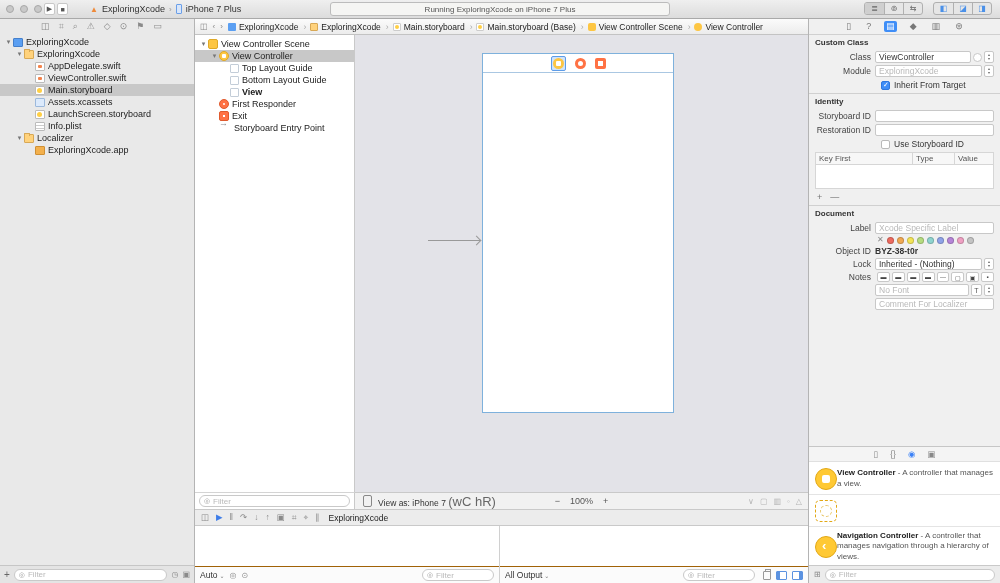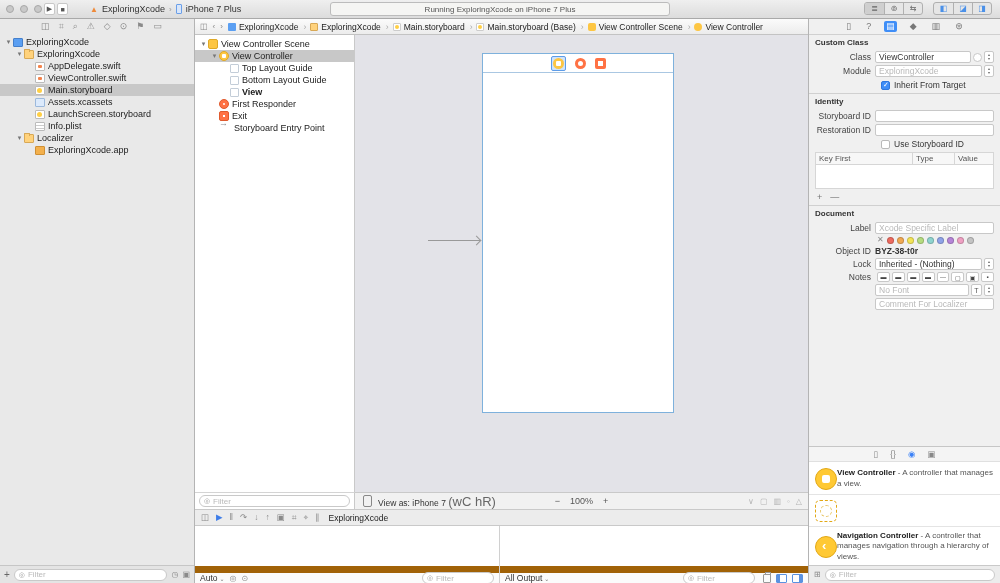--- a/index.html
+++ b/index.html
@@ -95,21 +95,21 @@
 .zoomctl span{pointer-events:auto}
 .cstr-group{position:absolute;right:6px;display:flex;gap:6px}
 .cstr{color:#b5b5b5;font-size:8px}
 #debugbar{position:absolute;top:490px;left:0;right:0;height:17px;background:#ececec;border-top:1px solid #c9c9c9;border-bottom:1px solid #c9c9c9;display:flex;align-items:center;padding:0 6px;gap:7px}
 .dico{color:#8a8a8a;font-size:8.5px;line-height:1}
 .dico.blue{color:#3e7de8}
 .projlbl{font-size:8.5px;color:#222;margin-left:2px}
 #debugarea{position:absolute;top:507px;left:0;right:0;bottom:0;background:#fff}
 #vars{position:absolute;left:0;top:0;bottom:0;width:305px;border-right:1px solid #d0d0d0}
 #console{position:absolute;left:305px;top:0;bottom:0;right:0}
-.dbot{position:absolute;left:0;right:0;bottom:0;height:17px;border-top:7px solid #a16207;display:flex;align-items:center;padding:0 5px;gap:5px;background:#fbfbfb}
+.dbot{position:absolute;left:0;right:0;bottom:0;height:17px;border-top:1px solid #a16207;display:flex;align-items:center;padding:0 5px;gap:5px;background:#fbfbfb}
 .scope{font-size:8.5px;color:#333;display:flex;gap:2px;align-items:center;flex:none}
 .scope .ch{font-size:6px;color:#777}
 .dfilter{width:72px;flex:none;margin-left:auto}
 .trash{width:8px;height:9px;border:1px solid #999;border-radius:1px;position:relative;margin-left:3px;flex:none}
 .trash::before{content:"";position:absolute;top:-3px;left:1px;width:4px;height:2px;border:1px solid #999;border-bottom:none}
 .ptog{width:11px;height:9px;border:1px solid #5b92e0;border-radius:1px;background:linear-gradient(90deg,#5b92e0 38%,#fff 38%);flex:none}
 .ptog.r{background:linear-gradient(90deg,#fff 62%,#5b92e0 62%)}
 
 #utilities{position:absolute;top:19px;left:808px;right:0;bottom:0;background:#f0f0f0;border-left:1px solid #b4b4b4}
 #insp-icons{height:15px;display:flex;align-items:center;justify-content:center;gap:11px}

